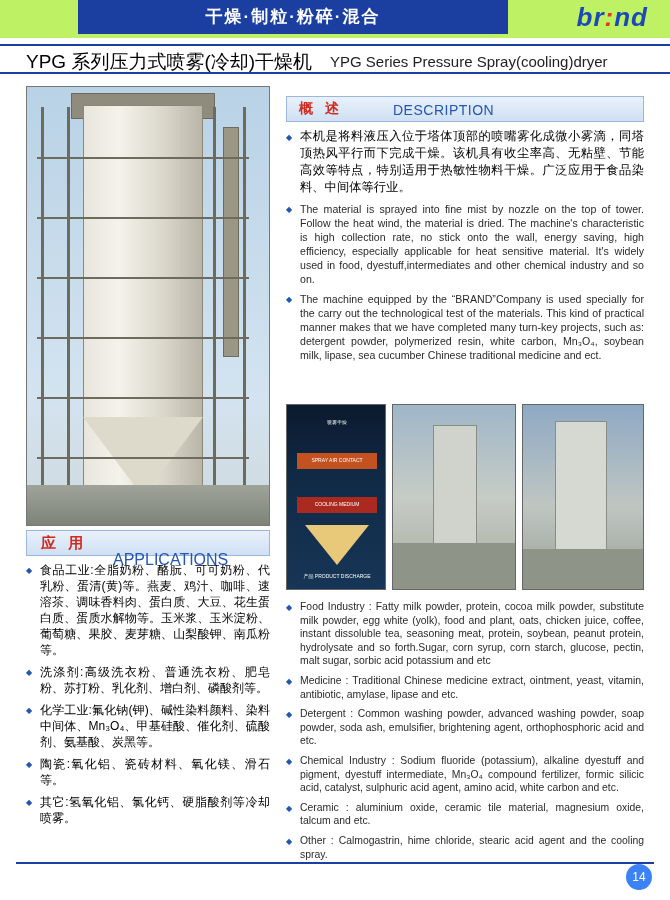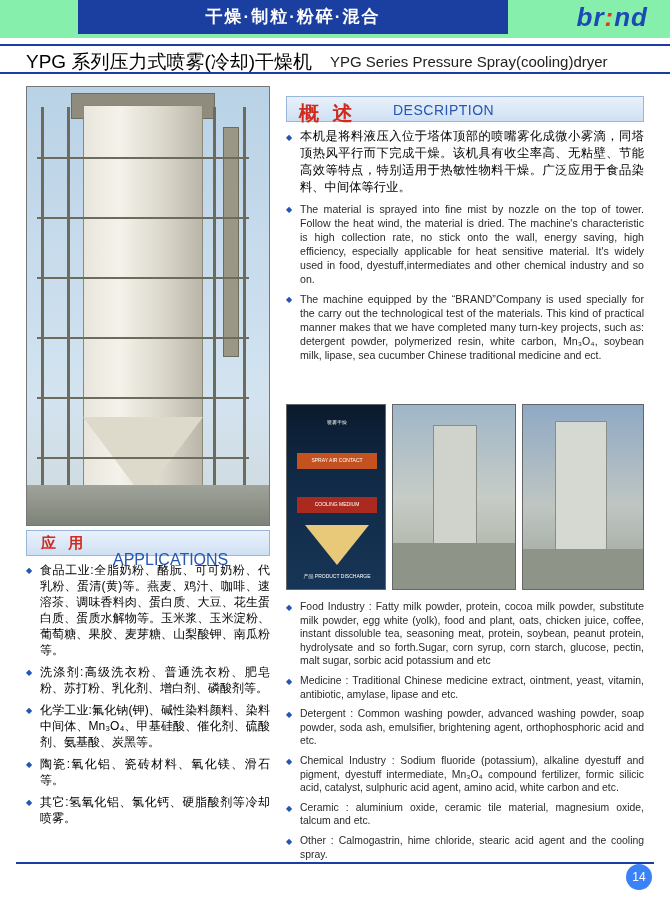--- a/index.html
+++ b/index.html
@@ -9,21 +9,21 @@
     background: #ffffff;
     font-family: "Liberation Sans", sans-serif;
     position: relative;
     overflow: hidden;
   }
   .page { position:absolute; inset:0; }
 
   
   .topbar {
     position:absolute; left:0; top:0; width:670px; height:38px;
-    background:#86efac;
+    background:#bef264;
   }
   .topbar-blue {
     position:absolute; left:78px; top:0; width:430px; height:34px;
     background:#1b3fa0;
   }
   .topbar-blue-text {
     color:#ffffff; font-size:17px; font-weight:bold; letter-spacing:2px;
     text-align:center; line-height:34px; width:100%;
   }
   .logo {
@@ -85,21 +85,21 @@
     background:linear-gradient(180deg,#9fa39a,#7e837a);
   }
 
   
   .desc-head {
     position:absolute; left:286px; top:96px; width:358px; height:26px;
     background:linear-gradient(180deg,#e9f1fb,#cfe0f3);
     border:1px solid #9ab6da;
   }
   .desc-head-cn {
-    position:absolute; left:12px; top:3px; font-size:20px; font-weight:bold;
+    position:absolute; left:12px; top:3px; font-size:14px; font-weight:bold;
     color:#d12a1f; letter-spacing:4px;
   }
   .desc-head-en {
     position:absolute; left:106px; top:5px; font-size:14px; color:#2457b4;
     letter-spacing:0.5px;
   }
   .desc-body {
     position:absolute; left:286px; top:128px; width:358px;
   }
   .p { position:relative; padding-left:14px; margin-bottom:6px; }

